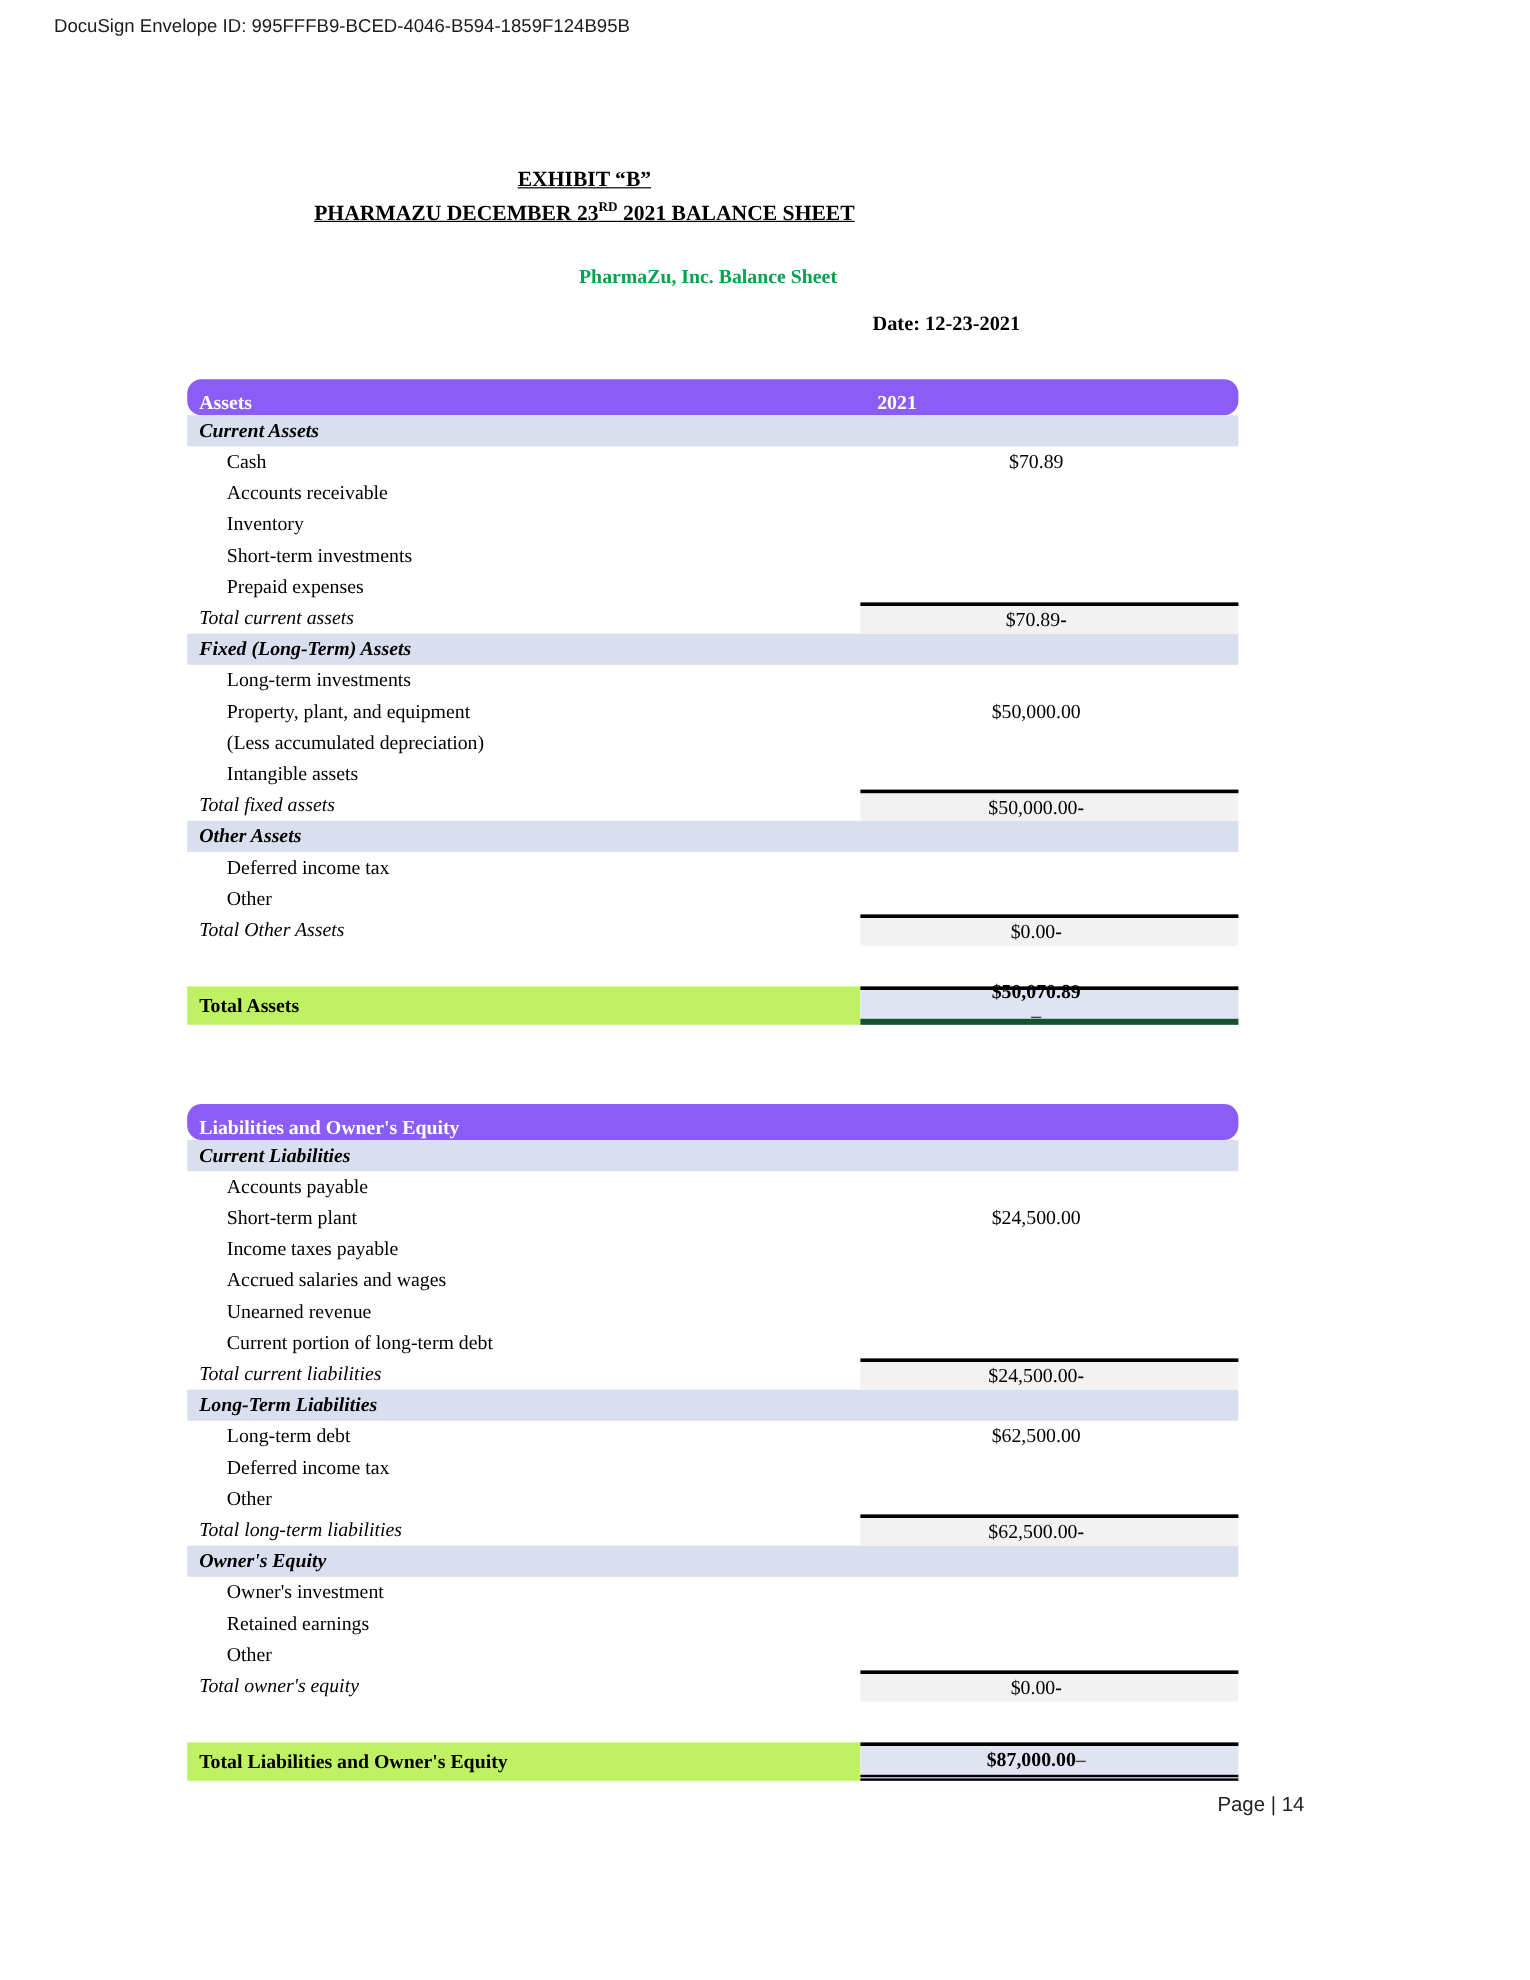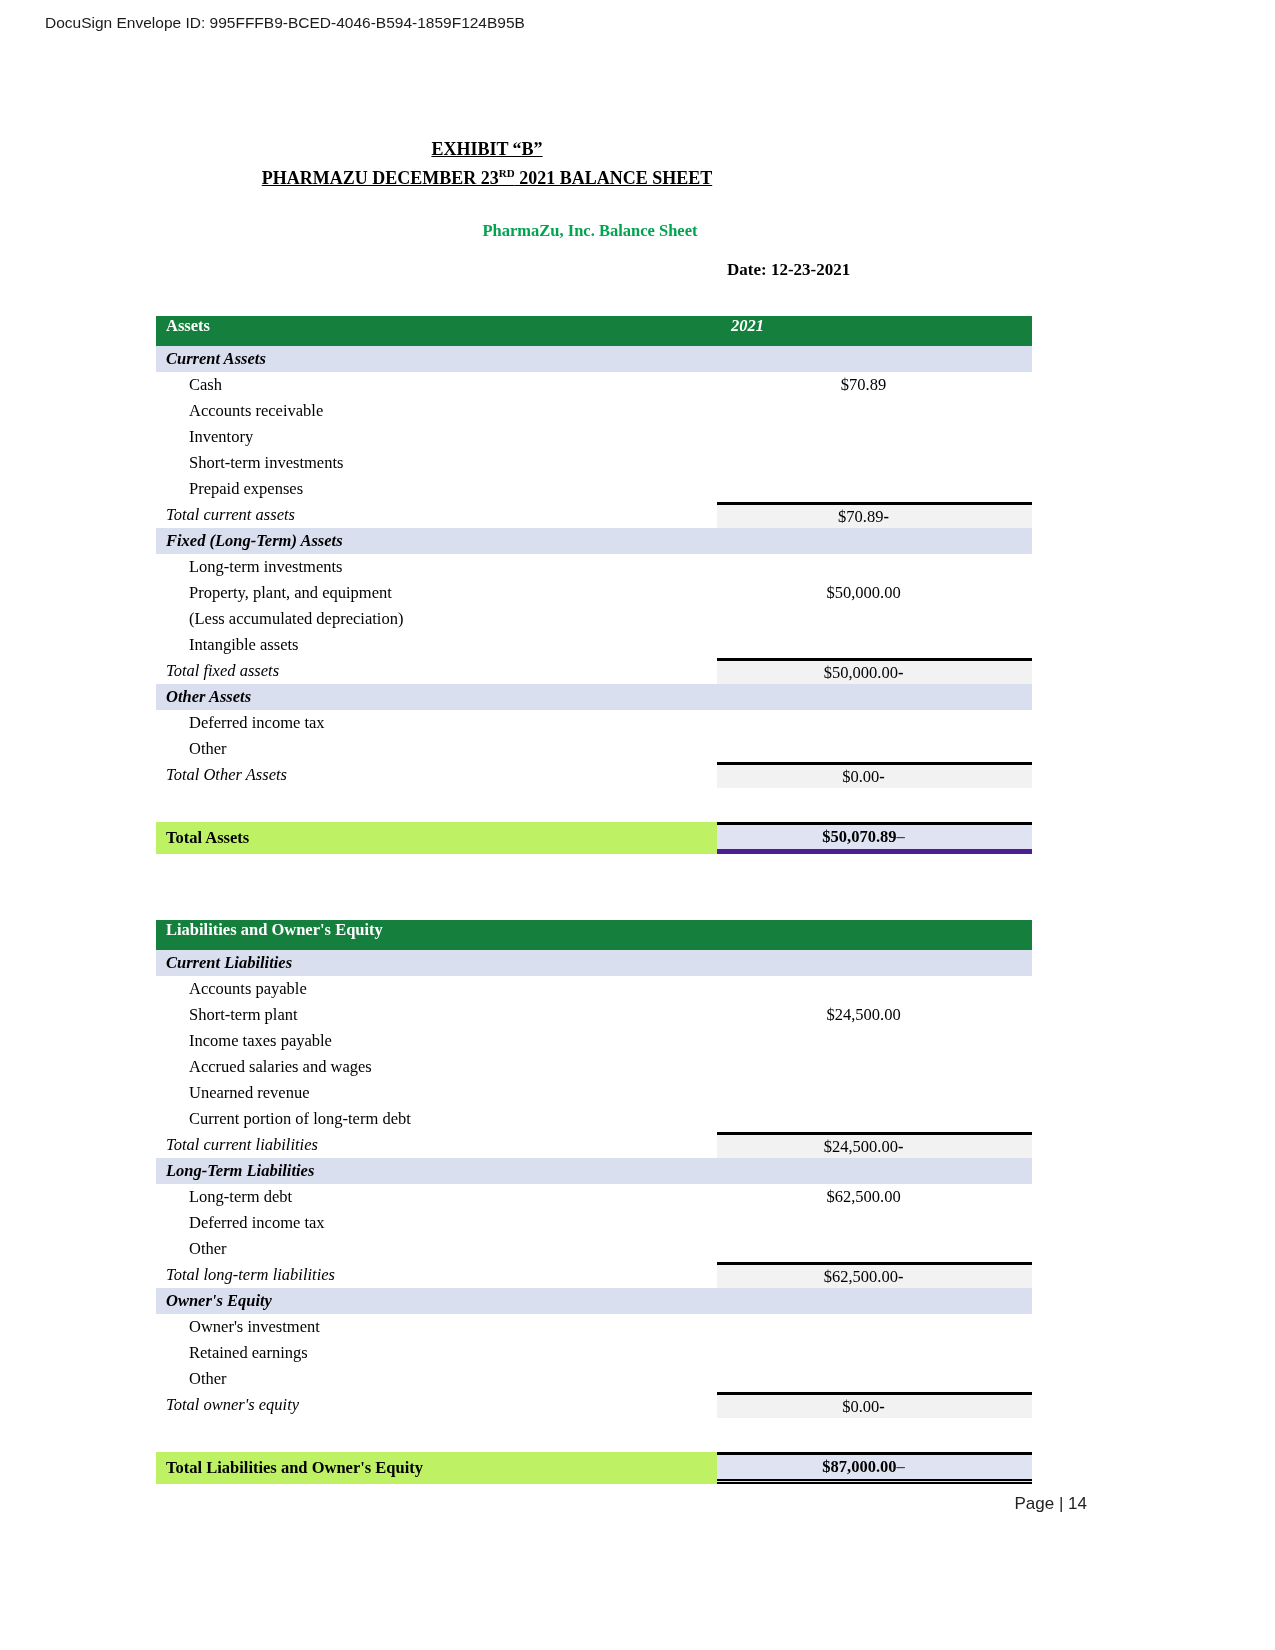--- a/index.html
+++ b/index.html
@@ -19,43 +19,43 @@
   .title-line2 sup { font-size:11px; }
   .subtitle {
     position:absolute; left:140px; top:221px; width:876px; text-align:center;
     color:#00A44F; font-weight:bold; font-size:16.5px;
   }
   .date-line {
     position:absolute; left:715px; top:260px; font-weight:bold; font-size:17px;
   }
   .fin-table { position:absolute; left:144px; width:876px; font-size:16.5px; }
   .t-header {
-    height:30px; background:#15803d; color:#ffffff; font-weight:bold;
-    display:flex; align-items:flex-start;
+    height:30px; background:#8b5cf6; color:#ffffff; font-weight:bold;
+    display:flex; align-items:flex-end;border-radius:12px;
   }
   .t-h-label { width:551px; padding-left:10px; }
-  .t-h-value { padding-left:14px;font-style:italic; }
+  .t-h-value { padding-left:14px; }
   .trow { display:flex; height:26px; }
   .trow.blank { height:34px; }
   .trow.grand { height:32px; font-weight:bold; }
   .c-label { width:561px; display:flex; align-items:center; box-sizing:border-box; }
   .c-value {
     width:315px; height:100%; display:flex; align-items:center;
     justify-content:center; padding-left:14px; padding-right:36px;
     box-sizing:border-box;
   }
   .trow.section { background:#DADFEF; font-weight:bold; font-style:italic; }
   .trow.section .c-label { padding-left:10px; }
   .trow.item .c-label { padding-left:33px; }
   .trow.total .c-label { font-style:italic; padding-left:10px; }
   .trow.total .c-value { background:#F2F2F2; border-top:3px solid #000; }
   .trow.total .dash { font-weight:bold; }
   .trow.grand .c-label { background:#bef264; padding-left:10px; }
   .trow.grand .c-value { background:#E0E4F2; border-top:3px solid #000; }
-  .trow.grand.u-single .c-value { border-bottom:5px solid #4c1d95; }
+  .trow.grand.u-single .c-value { border-bottom:5px solid #14532d;flex-direction:column; }
   .trow.grand.u-double .c-value { border-bottom:5px double #000; }
   .trow.grand .dash { color:#444; }
   .page-footer {
     position:absolute; top:1494px; right:200px;
     font-family:"Liberation Sans", sans-serif; font-size:17px; color:#222;
   }
 </style>
 </head>
 <body>
 

